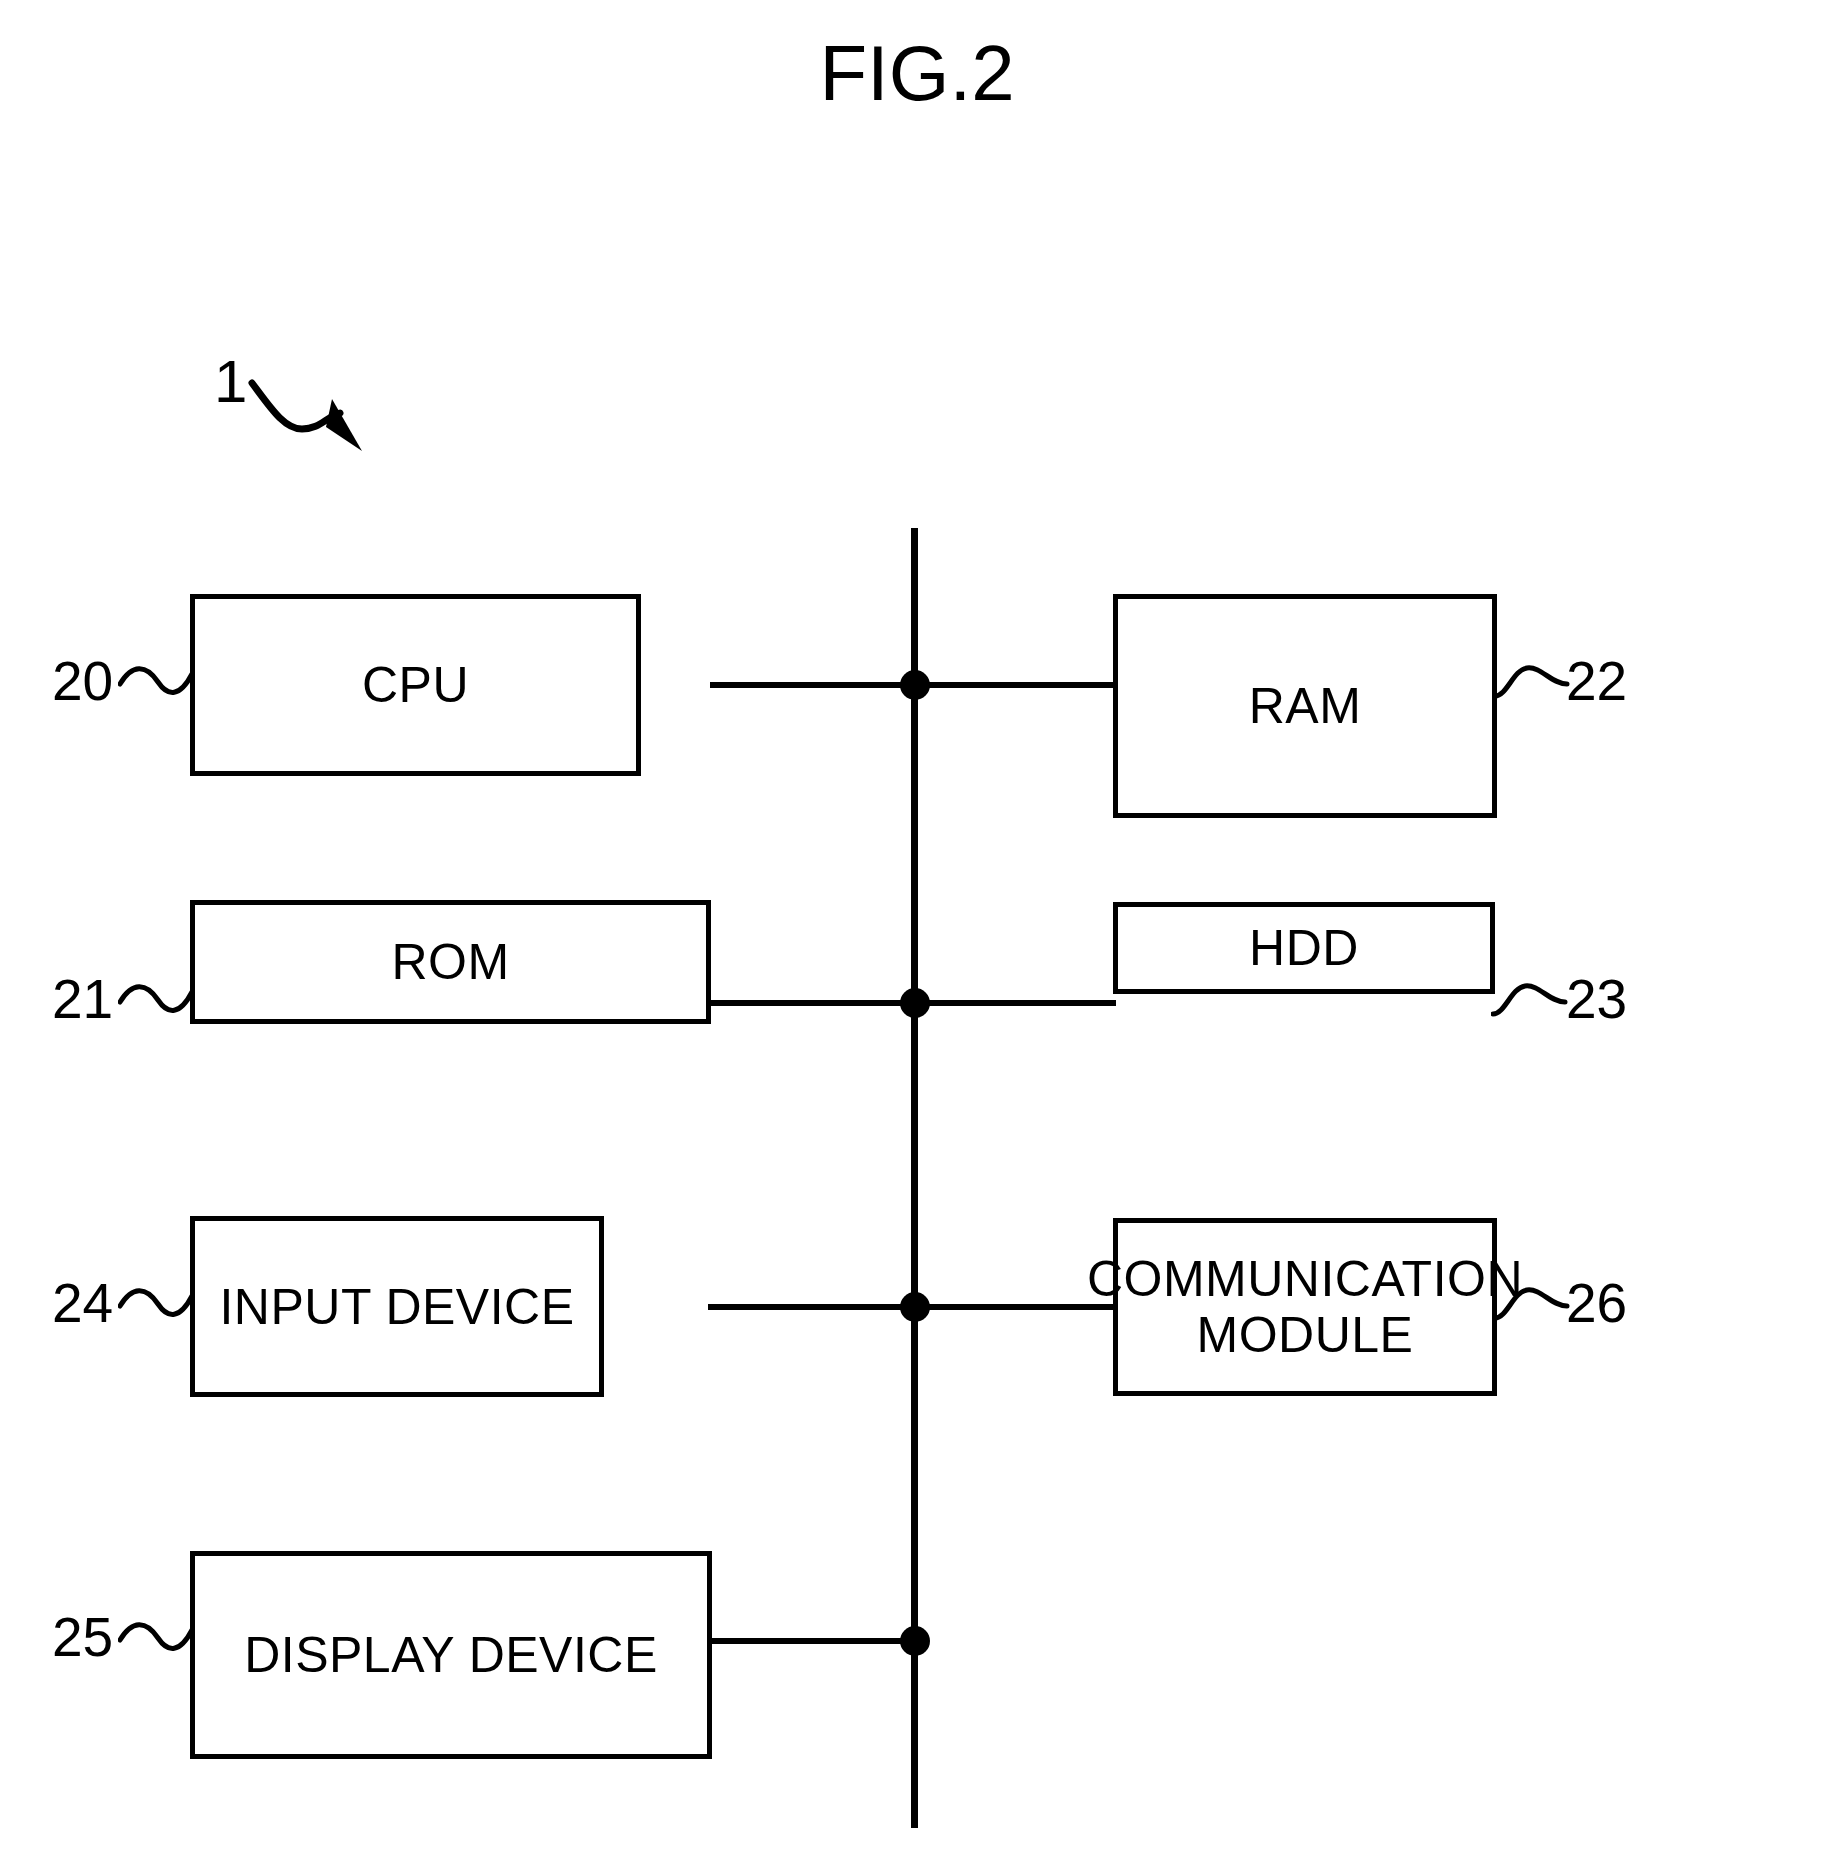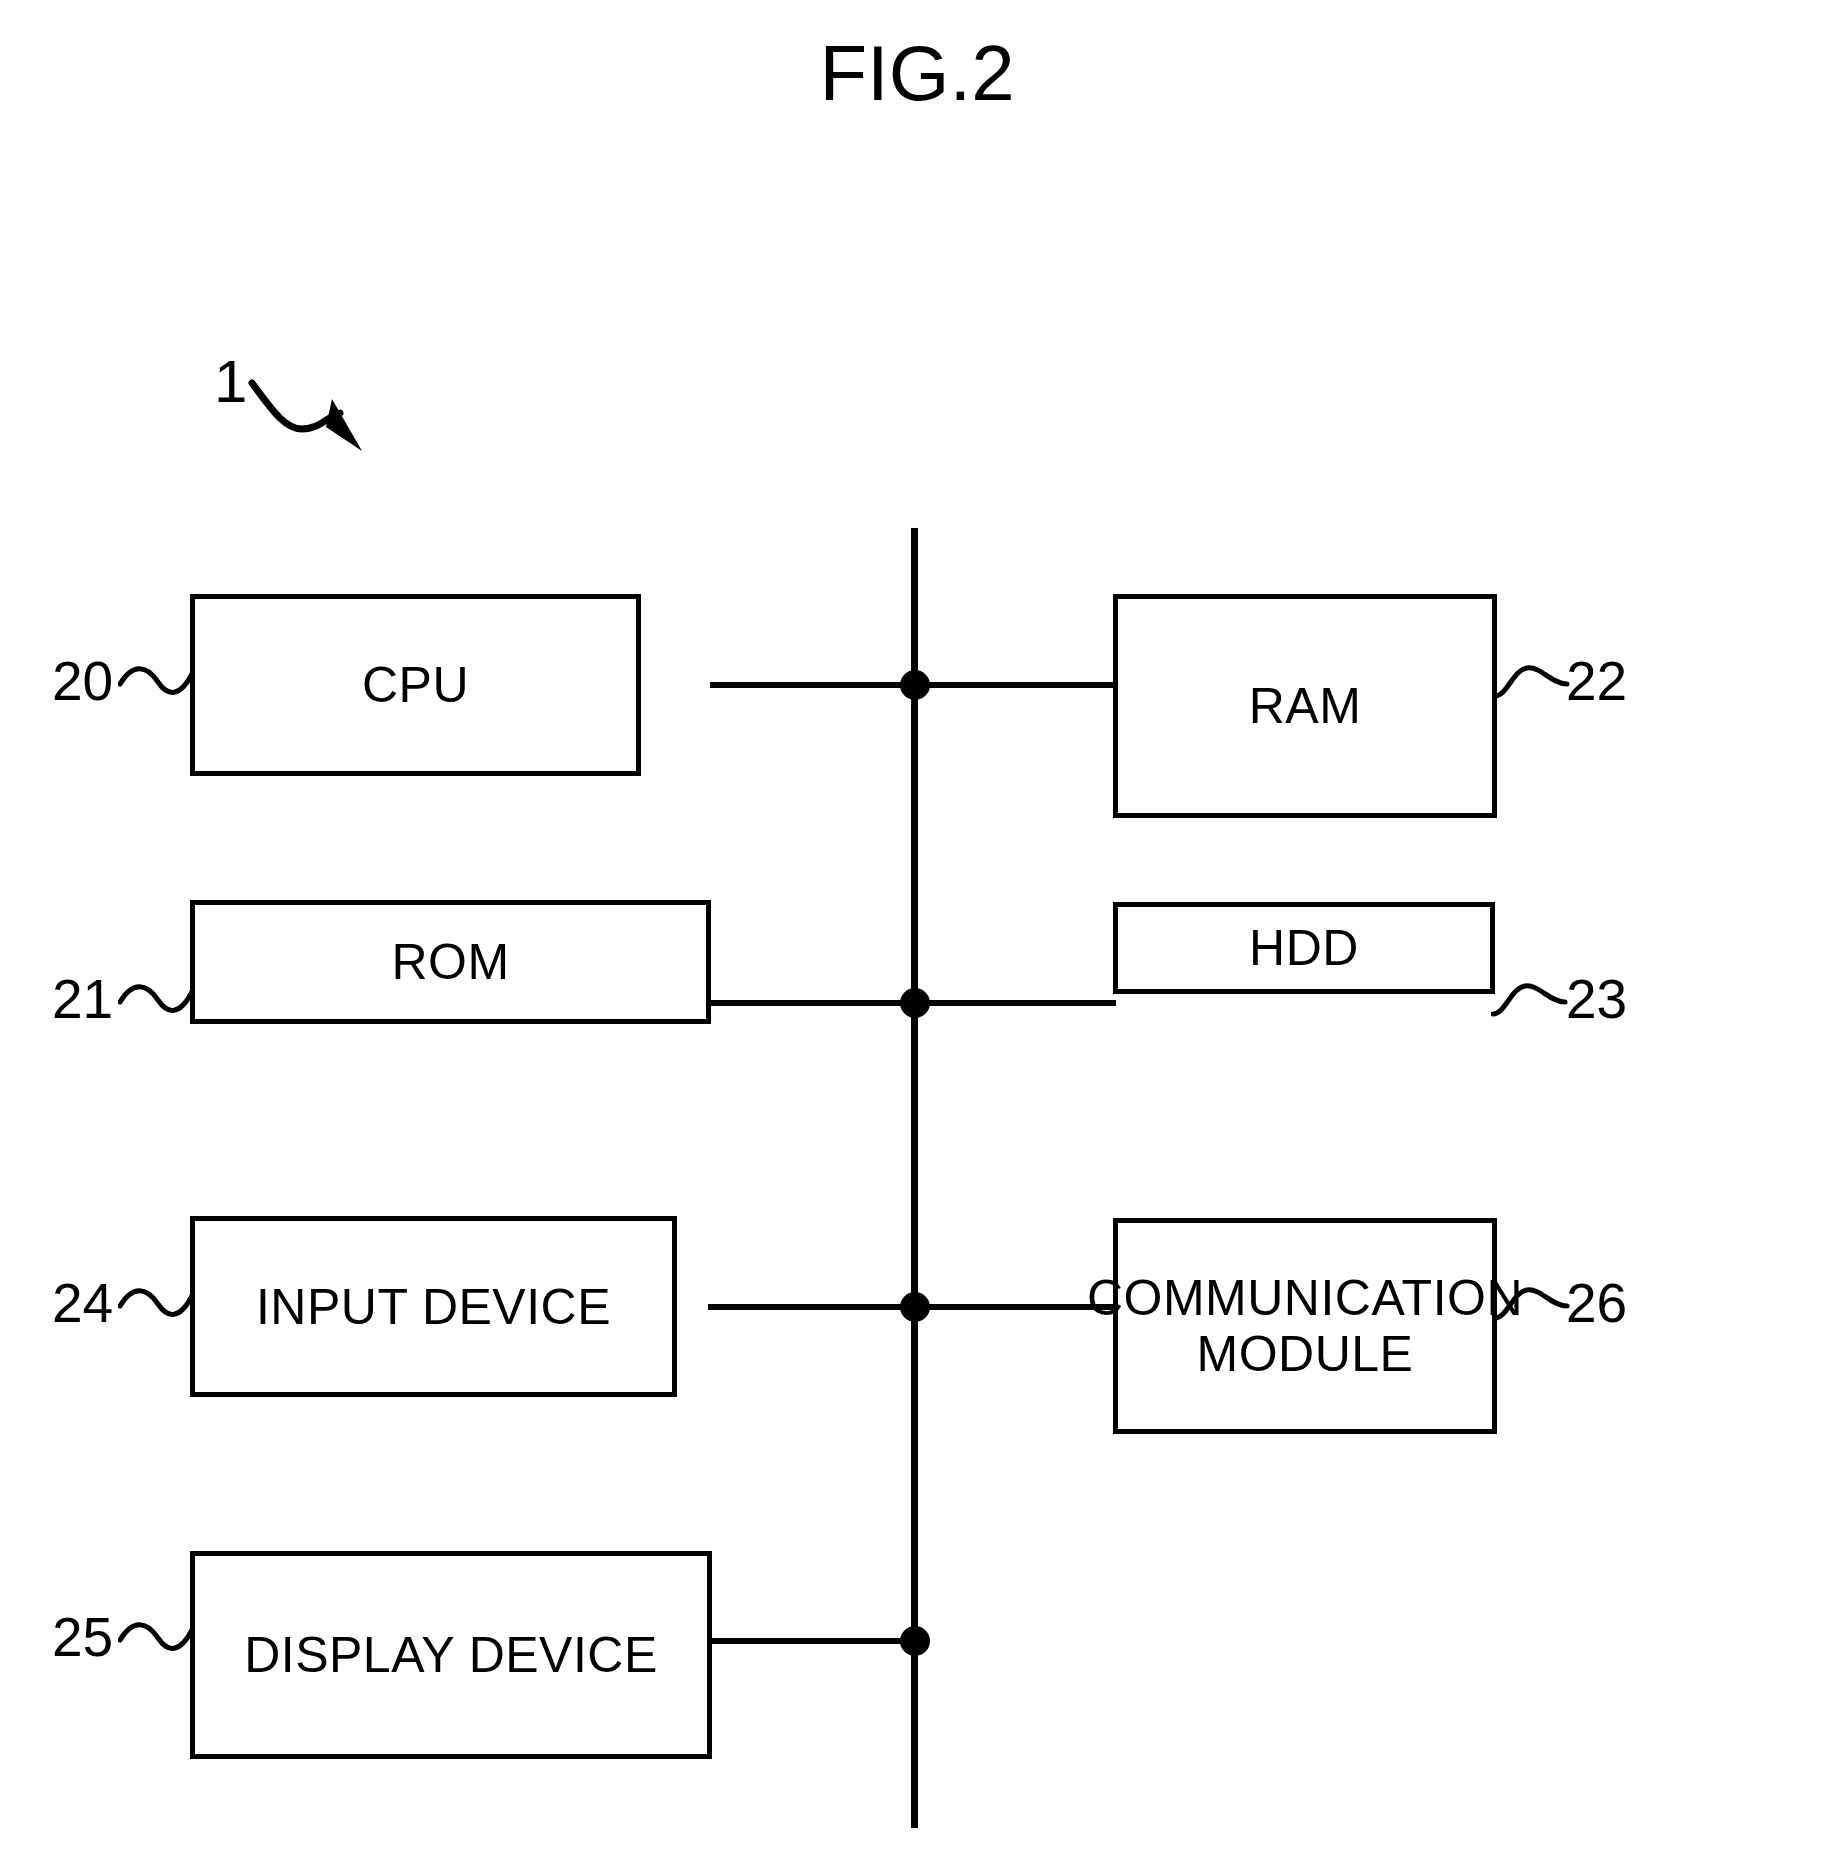--- a/index.html
+++ b/index.html
@@ -145,29 +145,29 @@
   </div>
   <svg class="squiggle" style="left:1491px; top:968px;" width="80" height="60" viewBox="0 0 80 60">
     <path d="M 2 46 C 14 46, 20 20, 34 18 C 48 16, 58 34, 74 34" stroke="#000" stroke-width="5" fill="none" stroke-linecap="round"></path>
   </svg>
   <div class="ref-num" style="left:1566px; top:972px;">23</div>
 
   <div class="wire-h" style="left:708px; top:1304px; width:207px;"></div>
   <div class="wire-h" style="left:914px; top:1304px; width:202px;"></div>
   <div class="dot" style="left:900px; top:1292px;"></div>
 
-  <div class="block" style="left:190px; top:1216px; width:487px; height:181px;">
+  <div class="block" style="left:190px; top:1216px; width:414px; height:181px;">
     <span class="block-label">INPUT DEVICE</span>
   </div>
   <div class="ref-num" style="left:52px; top:1276px;">24</div>
   <svg class="squiggle" style="left:118px; top:1272px;" width="80" height="60" viewBox="0 0 80 60">
     <path d="M 2 34 C 14 14, 28 14, 40 32 C 50 47, 62 47, 74 24" stroke="#000" stroke-width="5" fill="none" stroke-linecap="round"></path>
   </svg>
 
-  <div class="block" style="left:1113px; top:1218px; width:384px; height:216px;">
+  <div class="block" style="left:1113px; top:1218px; width:384px; height:178px;">
     <span class="block-label">COMMUNICATION
 MODULE</span>
   </div>
   <svg class="squiggle" style="left:1493px; top:1272px;" width="80" height="60" viewBox="0 0 80 60">
     <path d="M 2 46 C 14 46, 20 20, 34 18 C 48 16, 58 34, 74 34" stroke="#000" stroke-width="5" fill="none" stroke-linecap="round"></path>
   </svg>
   <div class="ref-num" style="left:1566px; top:1276px;">26</div>
 
   <div class="wire-h" style="left:710px; top:1638px; width:205px;"></div>
   <div class="dot" style="left:900px; top:1626px;"></div>

